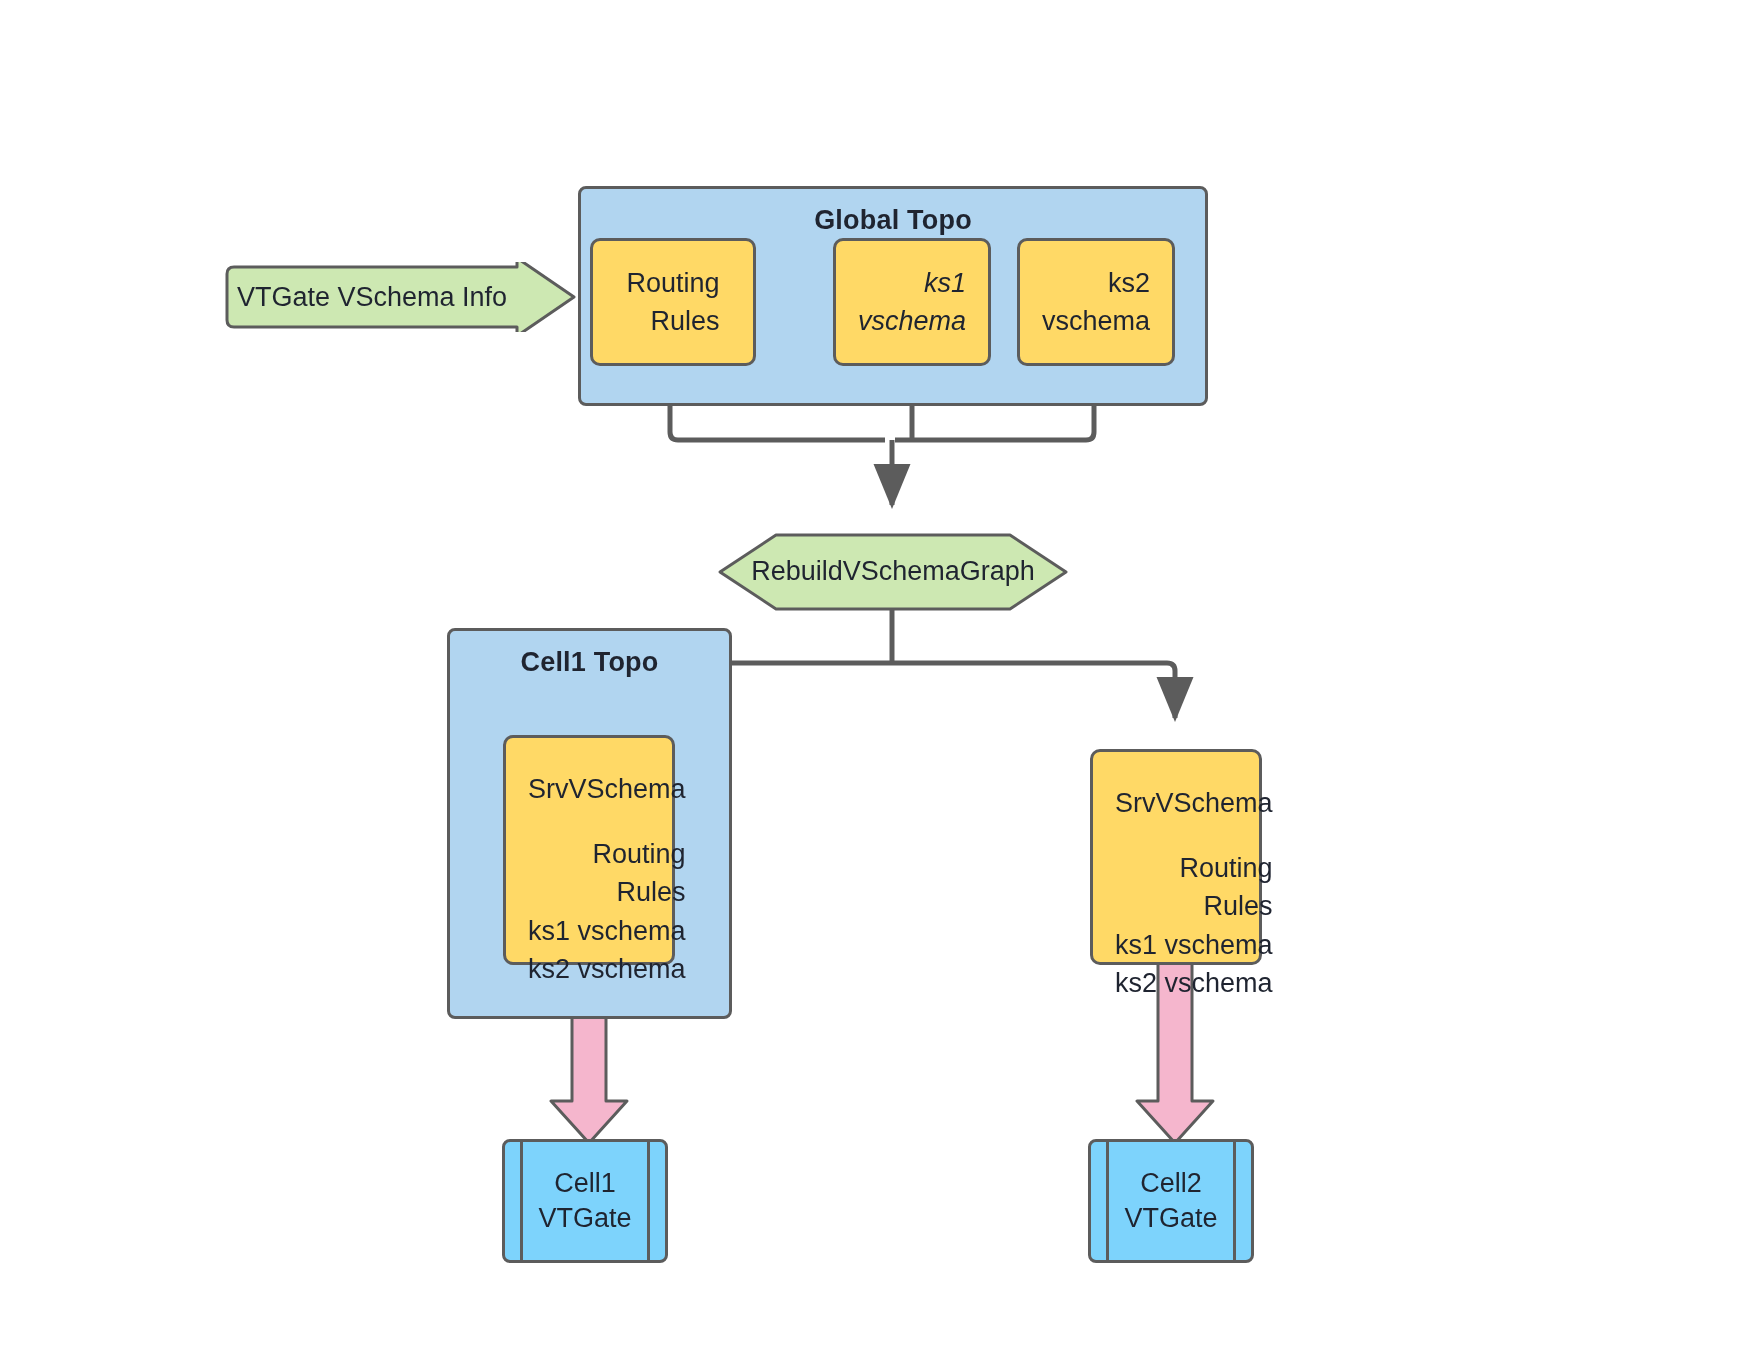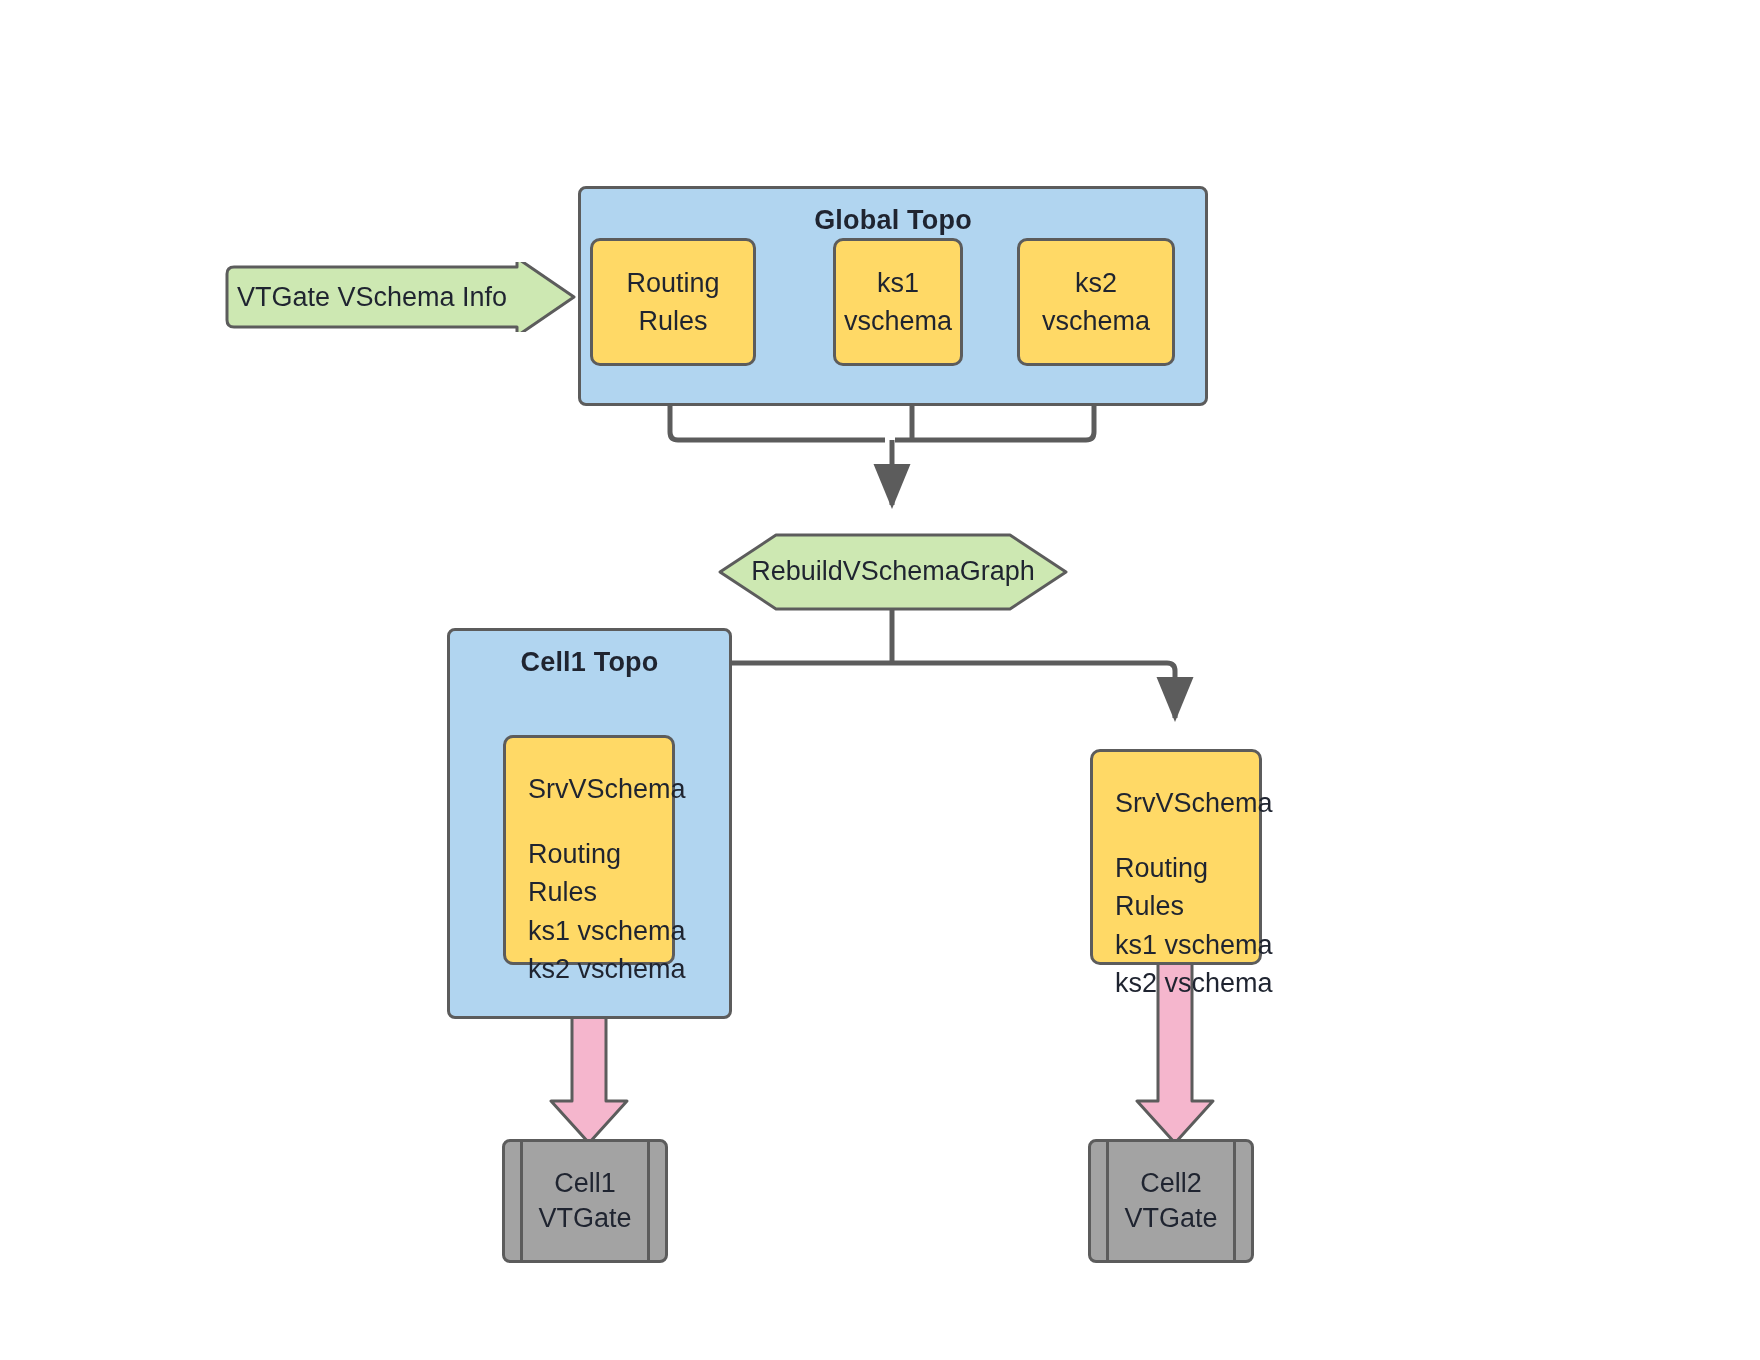--- a/index.html
+++ b/index.html
@@ -62,37 +62,37 @@
     border-radius: 10px;
     font-size: 27px;
   }
   .ybox.center { align-items: center; justify-content: center; }
   .ybox.left {
     align-items: flex-start;
     justify-content: flex-start;
     text-align: left;
     padding: 34px 8px 0 22px;
   }
-  .ybox .lines { white-space: pre-line; font-size: 27px; line-height: 1.42; }
+  .ybox .lines { white-space: pre-line; font-size: 27px; line-height: 1.42; text-align: right; }
 
   
   .hexagon {
     font-size: 27px;
   }
   .hex-svg { position: absolute; left: 0; top: 0; }
   .hex-label {
     position: relative;
     z-index: 2;
     width: 100%;
     text-align: center;
   }
 
   
   .process {
-    background: #a3a3a3;
+    background: #7dd3fc;
     border: 3px solid #5c5c5c;
     border-radius: 8px;
     font-size: 27px;
   }
   .process .bar {
     position: absolute;
     top: -3px;
     bottom: -3px;
     width: 3px;
     background: #5c5c5c;
@@ -147,21 +147,21 @@
 
   <div class="node topo" style="left:578px; top:186px; width:630px; height:220px;">
     <div class="topo-title">Global Topo</div>
   </div>
 
   <div class="node ybox center" style="left:590px; top:238px; width:166px; height:128px;">
     <div class="lines">Routing
 Rules</div>
   </div>
 
-  <div class="node ybox center" style="left:833px; top:238px; width:130px; height:128px;">
+  <div class="node ybox center" style="left:833px; top:238px; width:158px; height:128px;font-style:italic;">
     <div class="lines">ks1
 vschema</div>
   </div>
 
   <div class="node ybox center" style="left:1017px; top:238px; width:158px; height:128px;">
     <div class="lines">ks2
 vschema</div>
   </div>
 
   <div class="node hexagon" style="left:718px; top:533px; width:350px; height:78px;">

